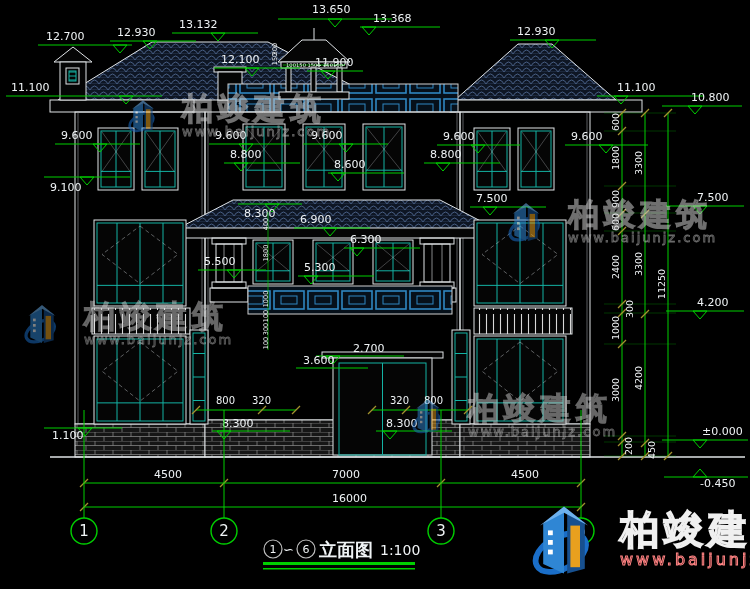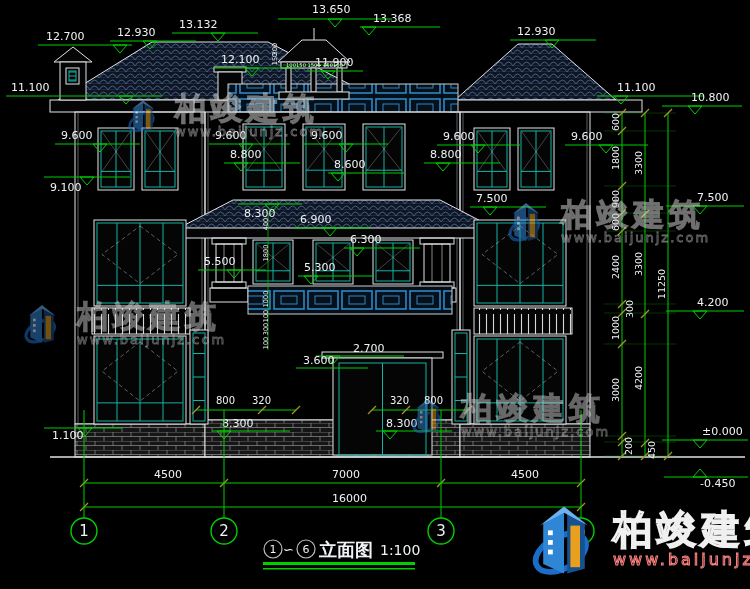--- a/index.html
+++ b/index.html
@@ -1,20 +1,20 @@
 <!DOCTYPE html>
 <html><head>
 <meta charset="utf-8">
 <style>
   html,body{margin:0;padding:0;background:#000;}
   .stage{position:relative;width:750px;height:589px;background:#000;overflow:hidden;
          font-family:"DejaVu Sans",sans-serif;}
   svg text{font-family:"DejaVu Sans",sans-serif;}
   .wtxt{fill:#eff3f5;}
-  .wm{position:absolute;display:flex;align-items:center;gap:17px;pointer-events:none;}
+  .wm{position:absolute;display:flex;align-items:center;gap:24px;pointer-events:none;}
   .wm-texts{display:flex;flex-direction:column;}
   .wm-brand{font-weight:bold;font-size:31px;letter-spacing:5px;line-height:1.05;
             color:#141414;-webkit-text-stroke:1.2px rgba(236,236,236,.85);
             font-family:"DejaVu Sans",sans-serif;white-space:nowrap;}
   .wm-url{font-weight:normal;font-size:13px;letter-spacing:2px;line-height:1.15;
           color:#141414;-webkit-text-stroke:.8px rgba(236,236,236,.8);white-space:nowrap;}
   .wm-big .wm-brand{font-size:39px;-webkit-text-stroke:1.5px #f0f0f0;color:#101010;}
   .wm-big .wm-url{font-size:16px;color:#2a0808;-webkit-text-stroke:1px #ff8484;letter-spacing:3px;}
 </style>
 </head>

